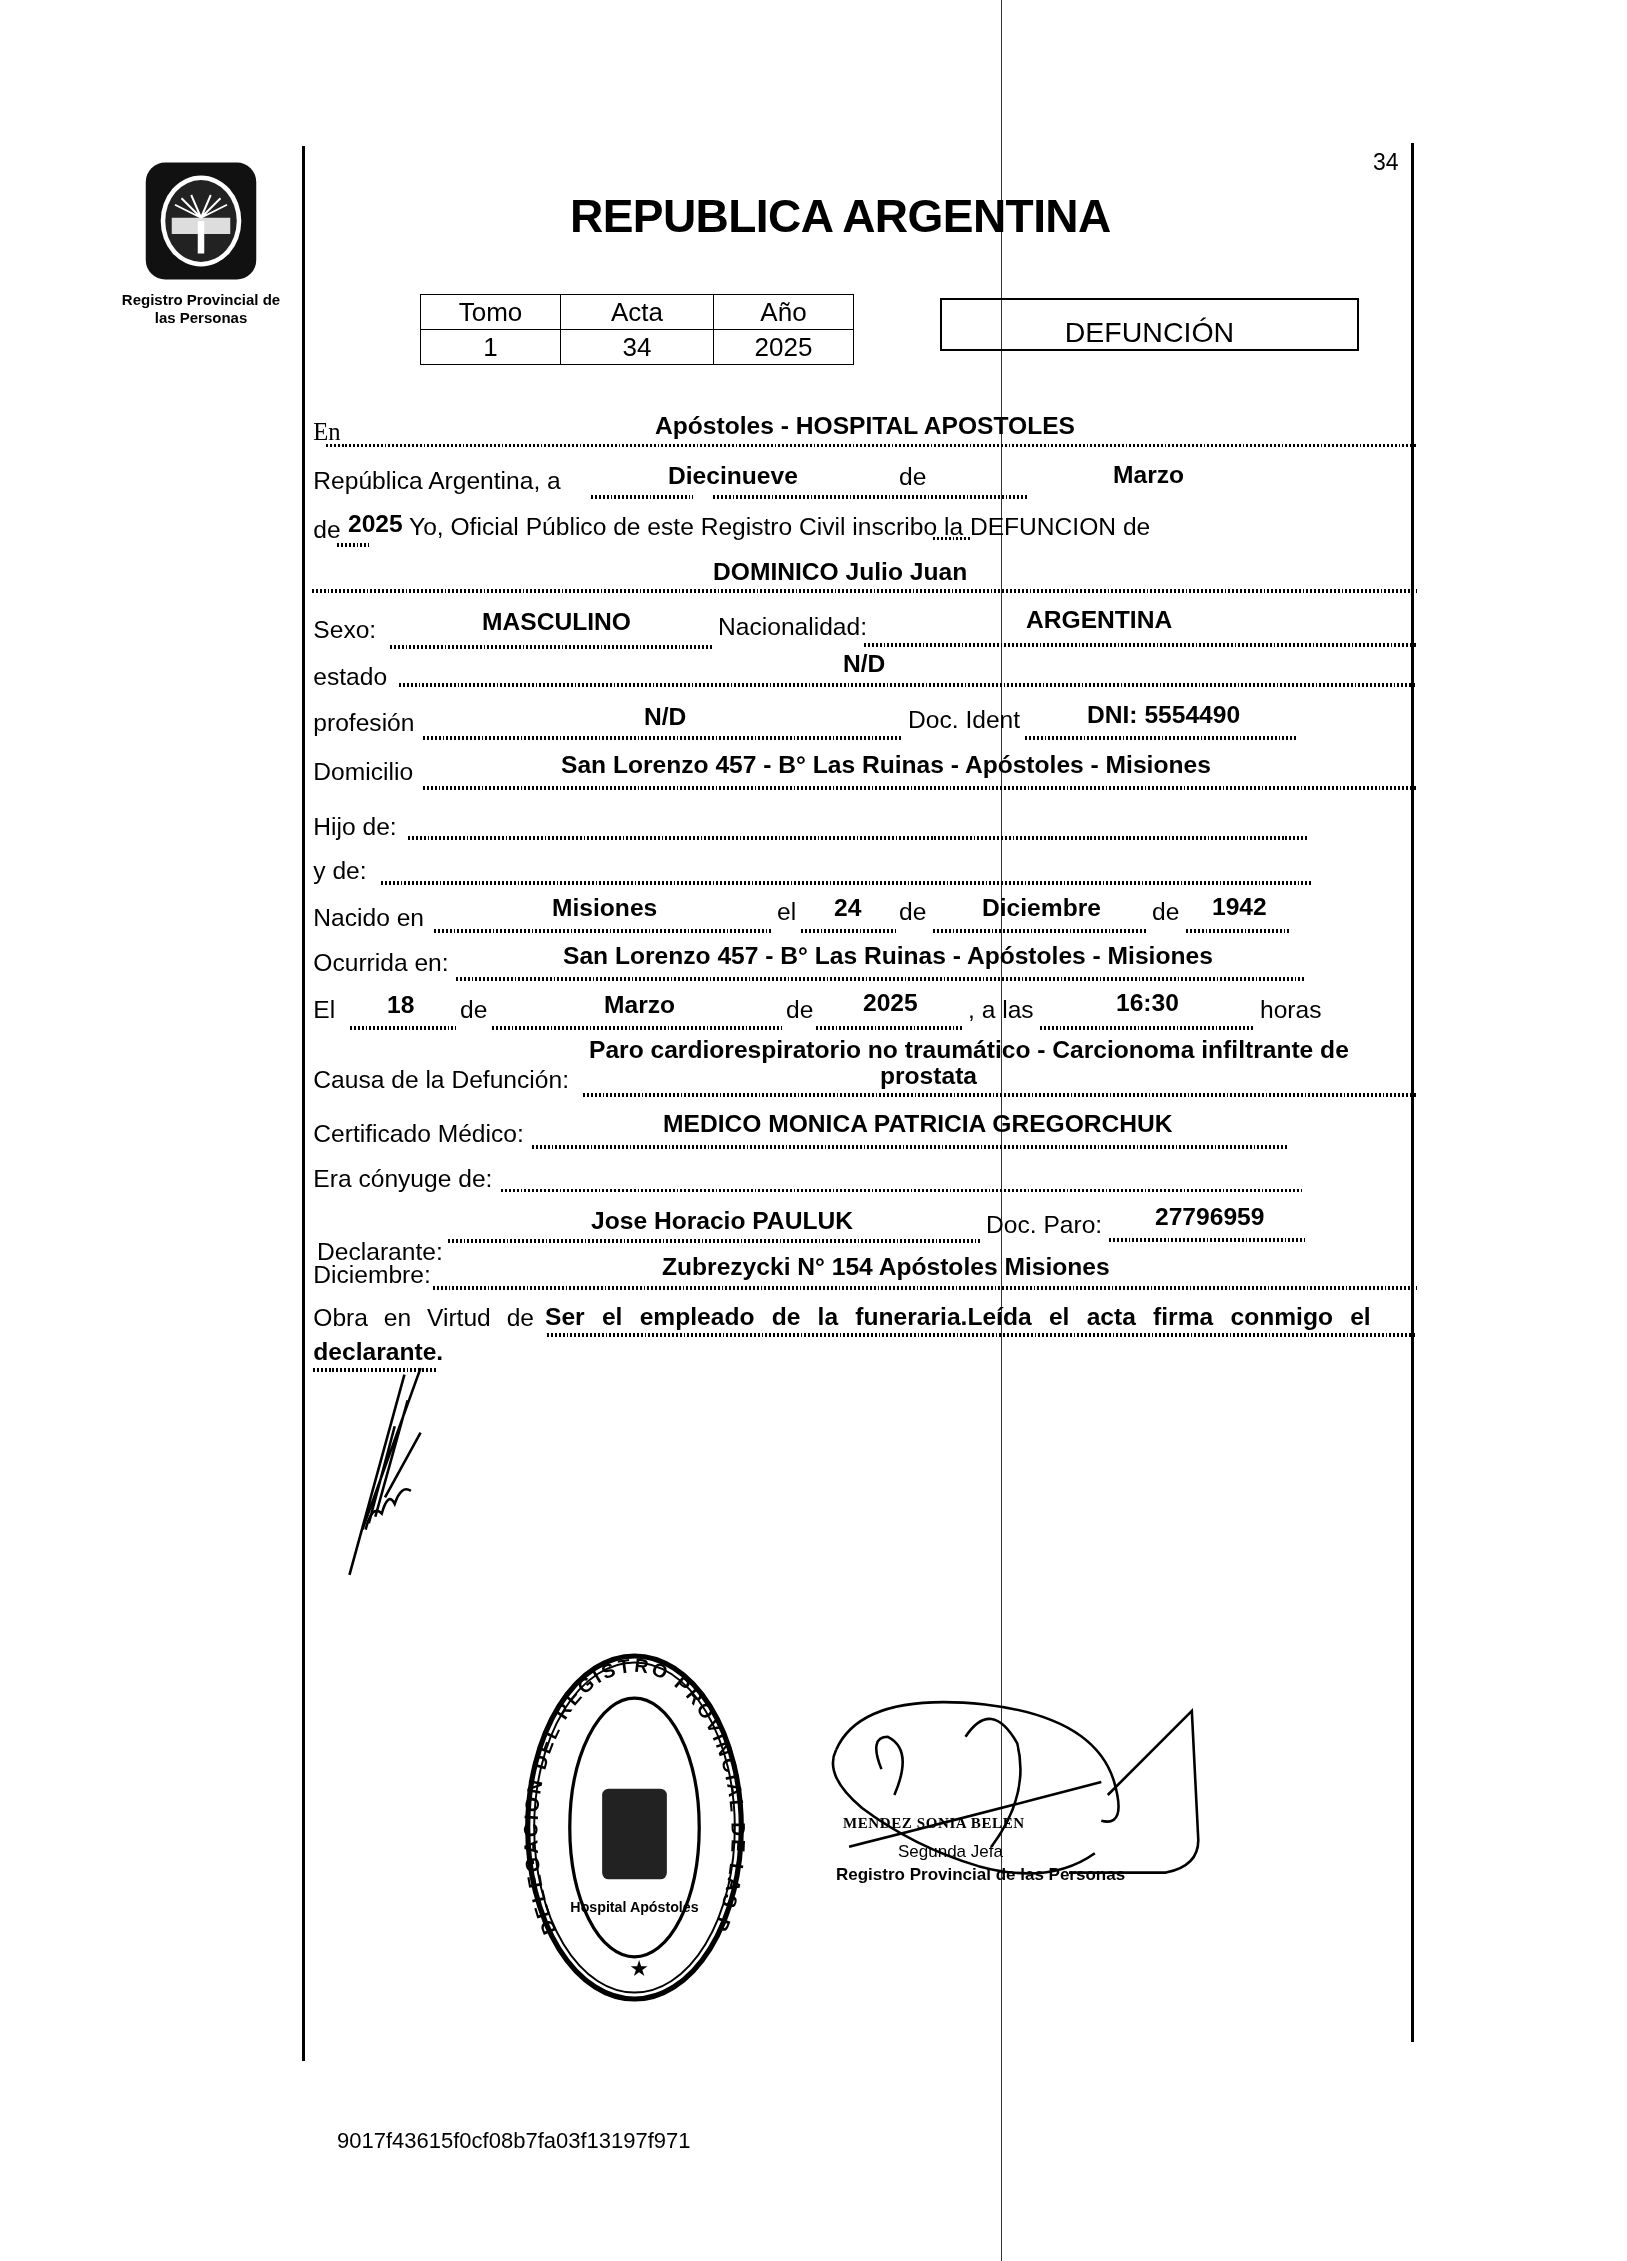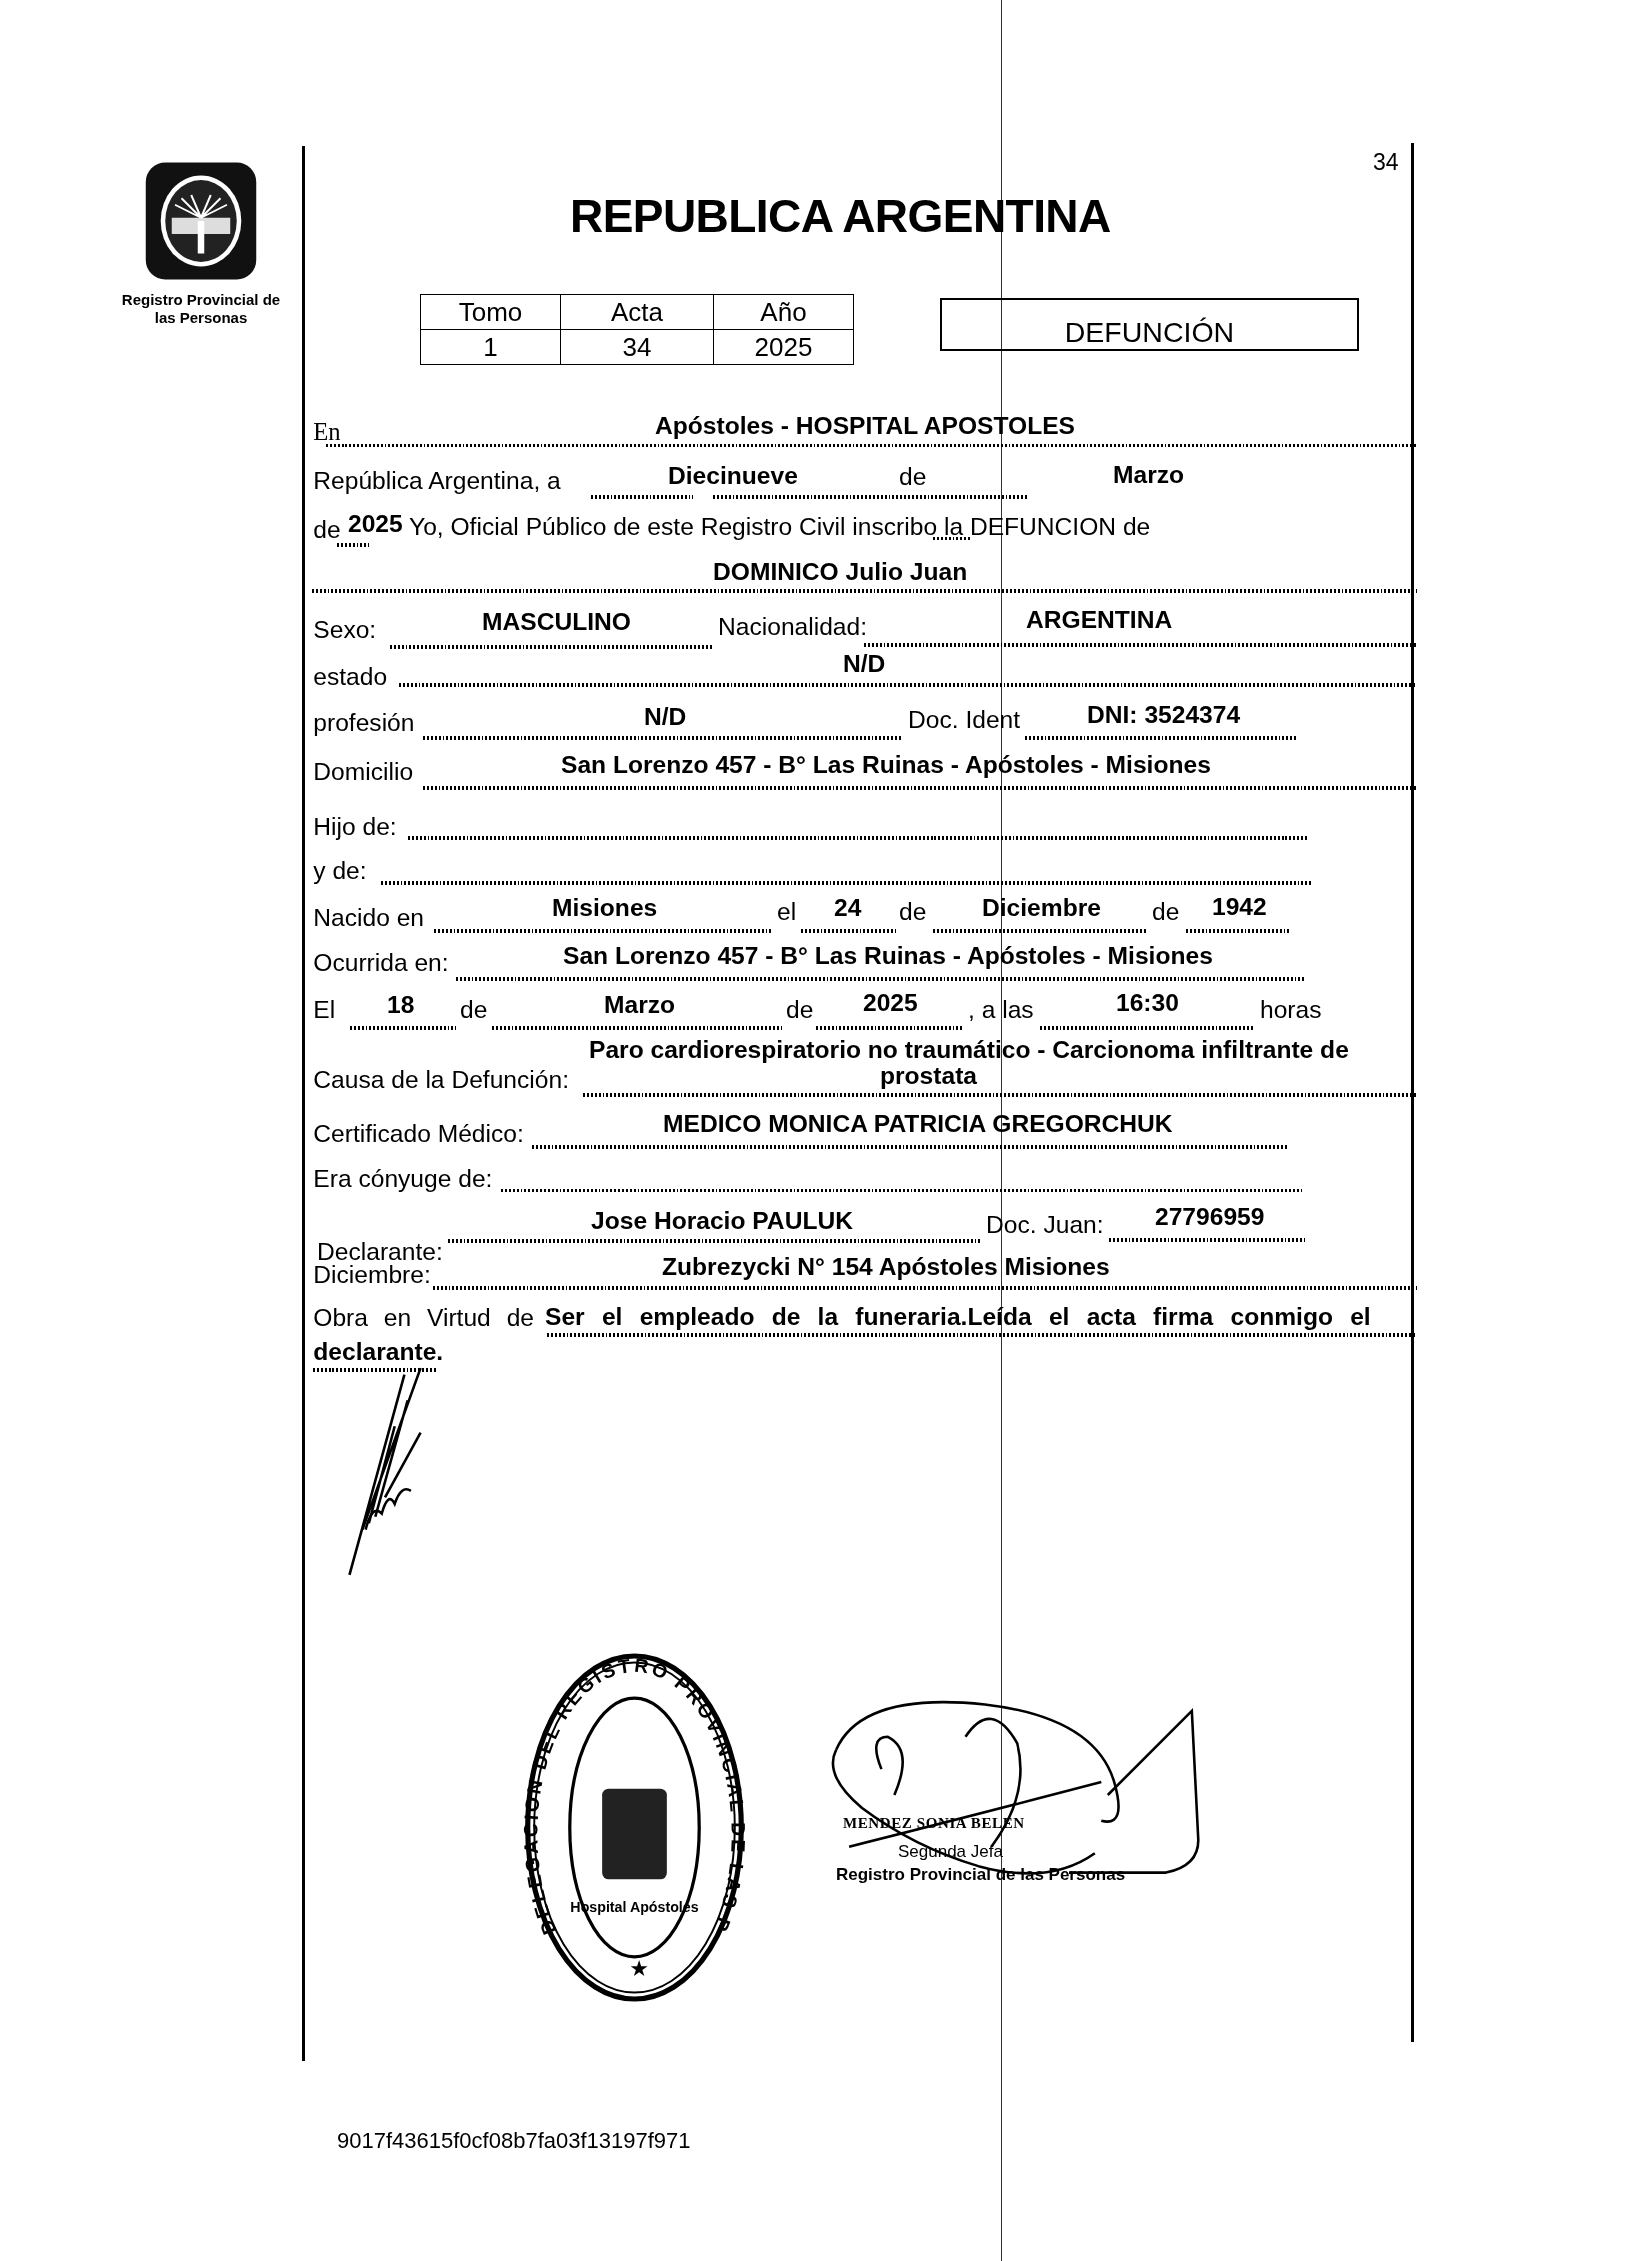--- a/index.html
+++ b/index.html
@@ -108,21 +108,21 @@
 <div class="row" style="top:660px;">
   <span class="lbl" style="left:1.3px; top:2.6px;">estado</span>
   <span class="val" style="left:531px; top:-10.4px;">N/D</span>
   <div class="dots" style="left:87px; right:0; top:23px;"></div>
 </div>
 
 <div class="row" style="top:706px;">
   <span class="lbl" style="left:1.3px; top:2.6px;">profesión</span>
   <span class="val" style="left:332px; top:-2.6px;">N/D</span>
   <span class="lbl" style="left:596px; top:0px;">Doc. Ident</span>
-  <span class="val" style="left:775px; top:-5.2px;">DNI: 3524374</span>
+  <span class="val" style="left:775px; top:-5.2px;">DNI: 5554490</span>
   <div class="dots" style="left:111px; width:480px; top:30px;"></div>
   <div class="dots" style="left:713px; width:272px; top:30px;"></div>
 </div>
 
 <div class="row" style="top:754px;">
   <span class="lbl" style="left:1.3px; top:3.9px;">Domicilio</span>
   <span class="val" style="left:249px; top:-2.6px;">San Lorenzo 457 - B° Las Ruinas - Apóstoles - Misiones</span>
   <div class="dots" style="left:111px; right:0; top:32px;"></div>
 </div>
 
@@ -190,21 +190,21 @@
 
 <div class="row" style="top:1160px;">
   <span class="lbl" style="left:1.3px; top:5.2px;">Era cónyuge de:</span>
   <span class="val" style="left:389px; top:0;"></span>
   <div class="dots" style="left:189px; width:801px; top:28.5px;"></div>
 </div>
 
 <div class="row" style="top:1208px;">
   <span class="lbl" style="left:5px; top:5.2px;margin-top:25px;">Declarante:</span>
   <span class="val" style="left:279px; top:-1.3px;">Jose Horacio PAULUK</span>
-  <span class="lbl" style="left:674px; top:2.6px;">Doc. Juan:</span>
+  <span class="lbl" style="left:674px; top:2.6px;">Doc. Paro:</span>
   <span class="val" style="left:843px; top:-5.2px;">27796959</span>
   <div class="dots" style="left:136px; width:533px; top:31px;"></div>
   <div class="dots" style="left:797px; width:196px; top:30px;"></div>
 </div>
 
 <div class="row" style="top:1256px;">
   <span class="lbl" style="left:1.3px; top:5.2px;">Diciembre:</span>
   <span class="val" style="left:350px; top:-2.6px;">Zubrezycki N° 154 Apóstoles Misiones</span>
   <div class="dots" style="left:121px; right:0; top:30px;"></div>
 </div>

